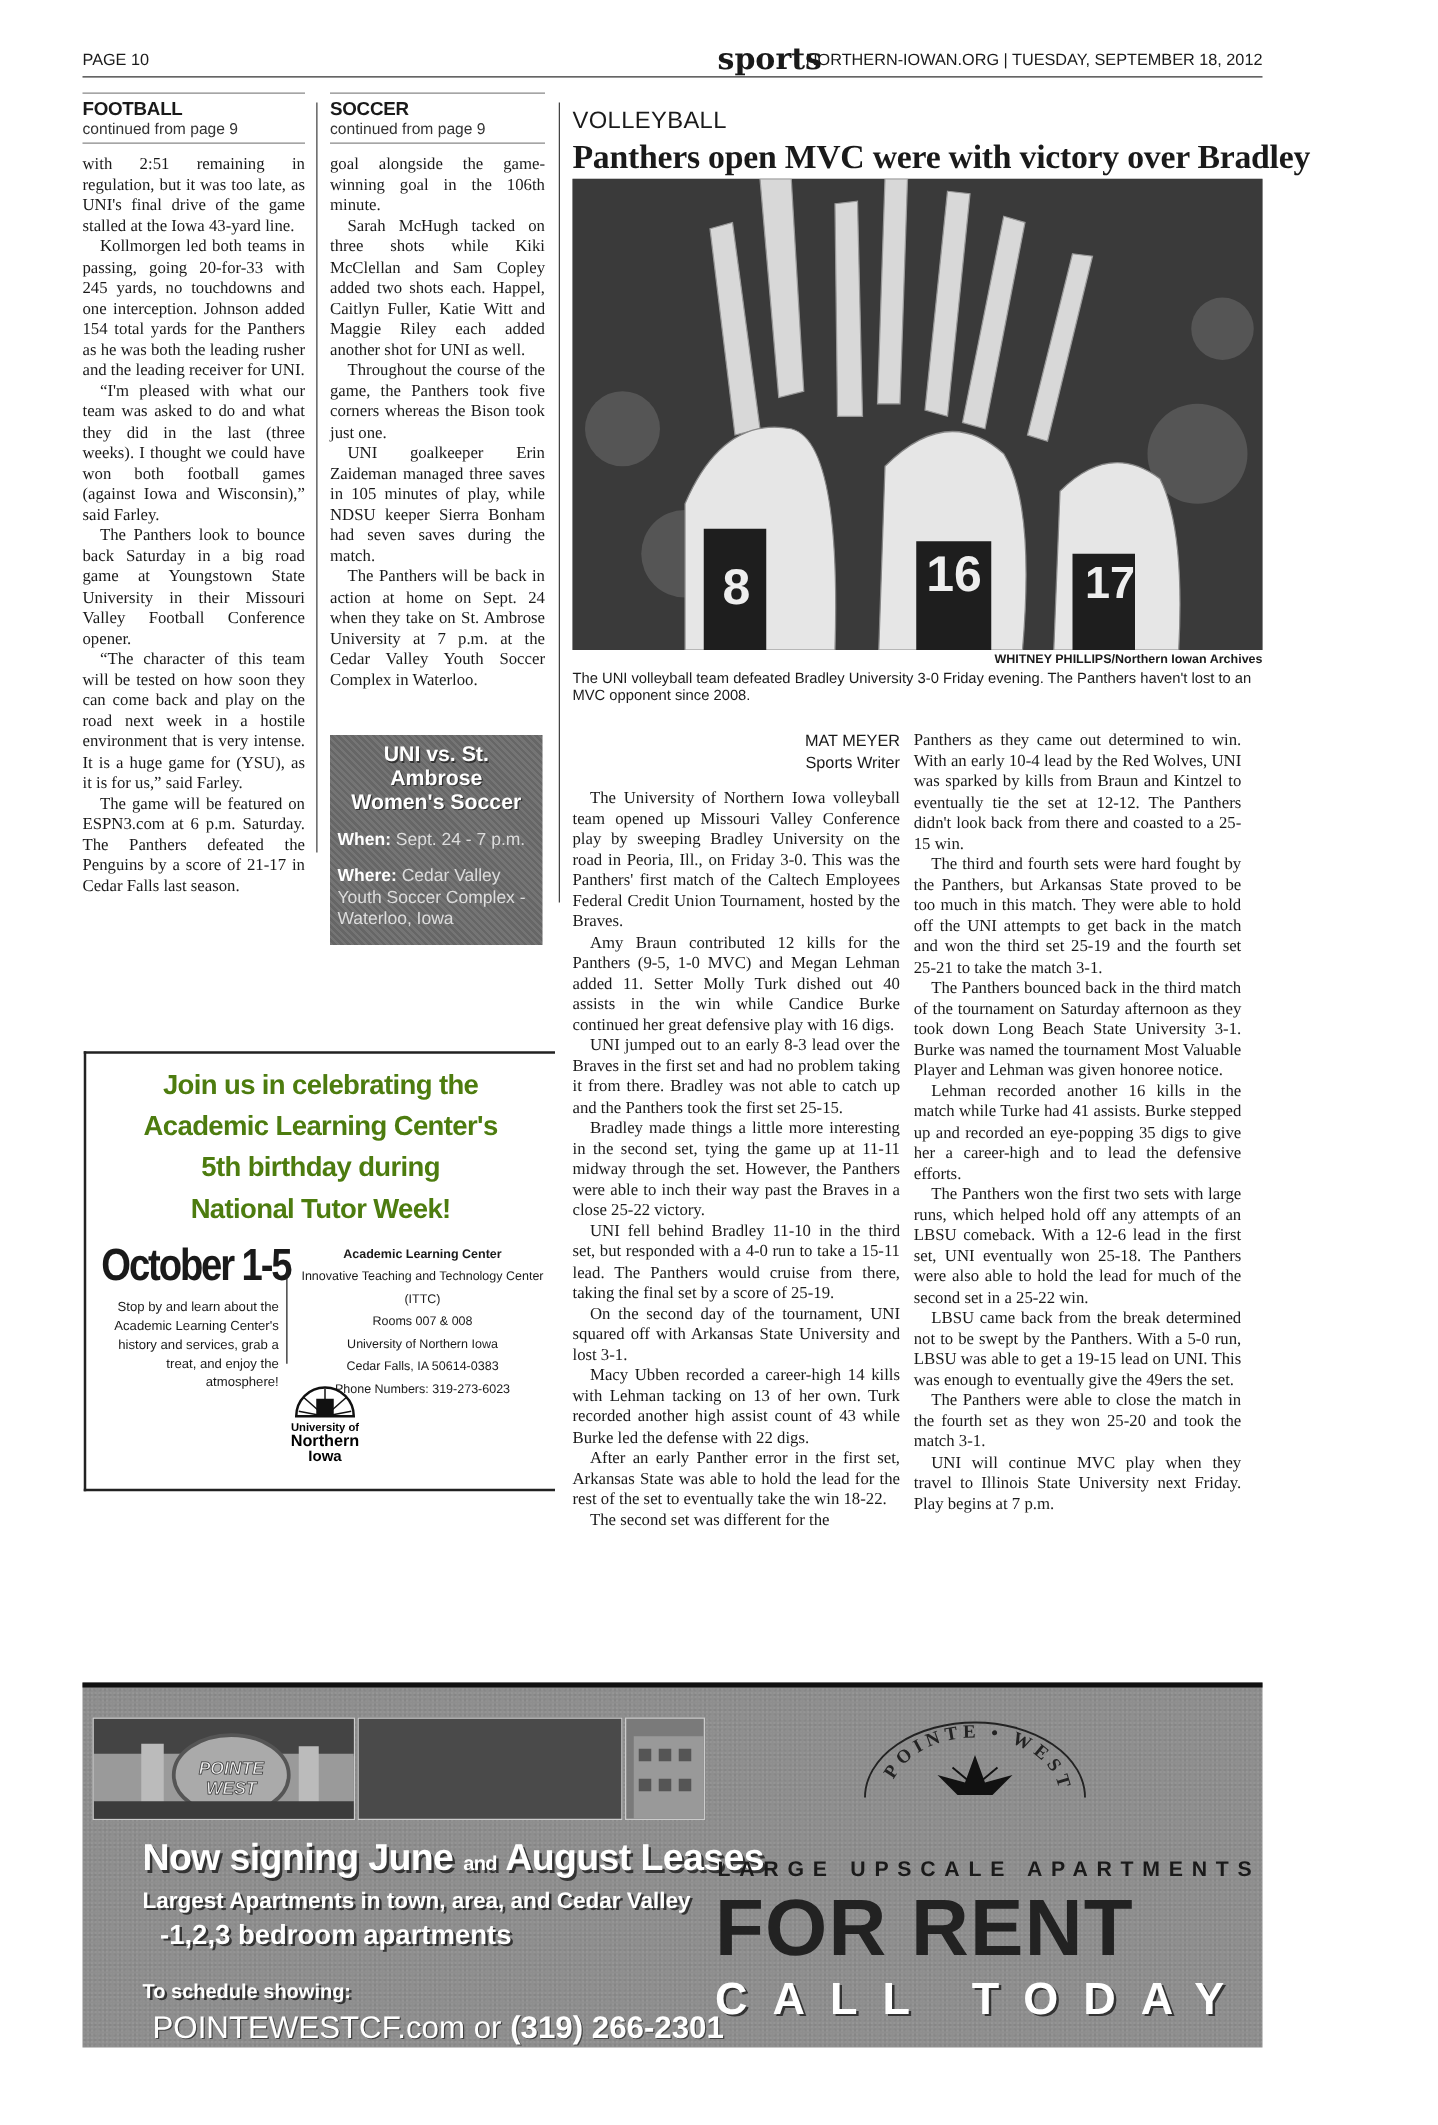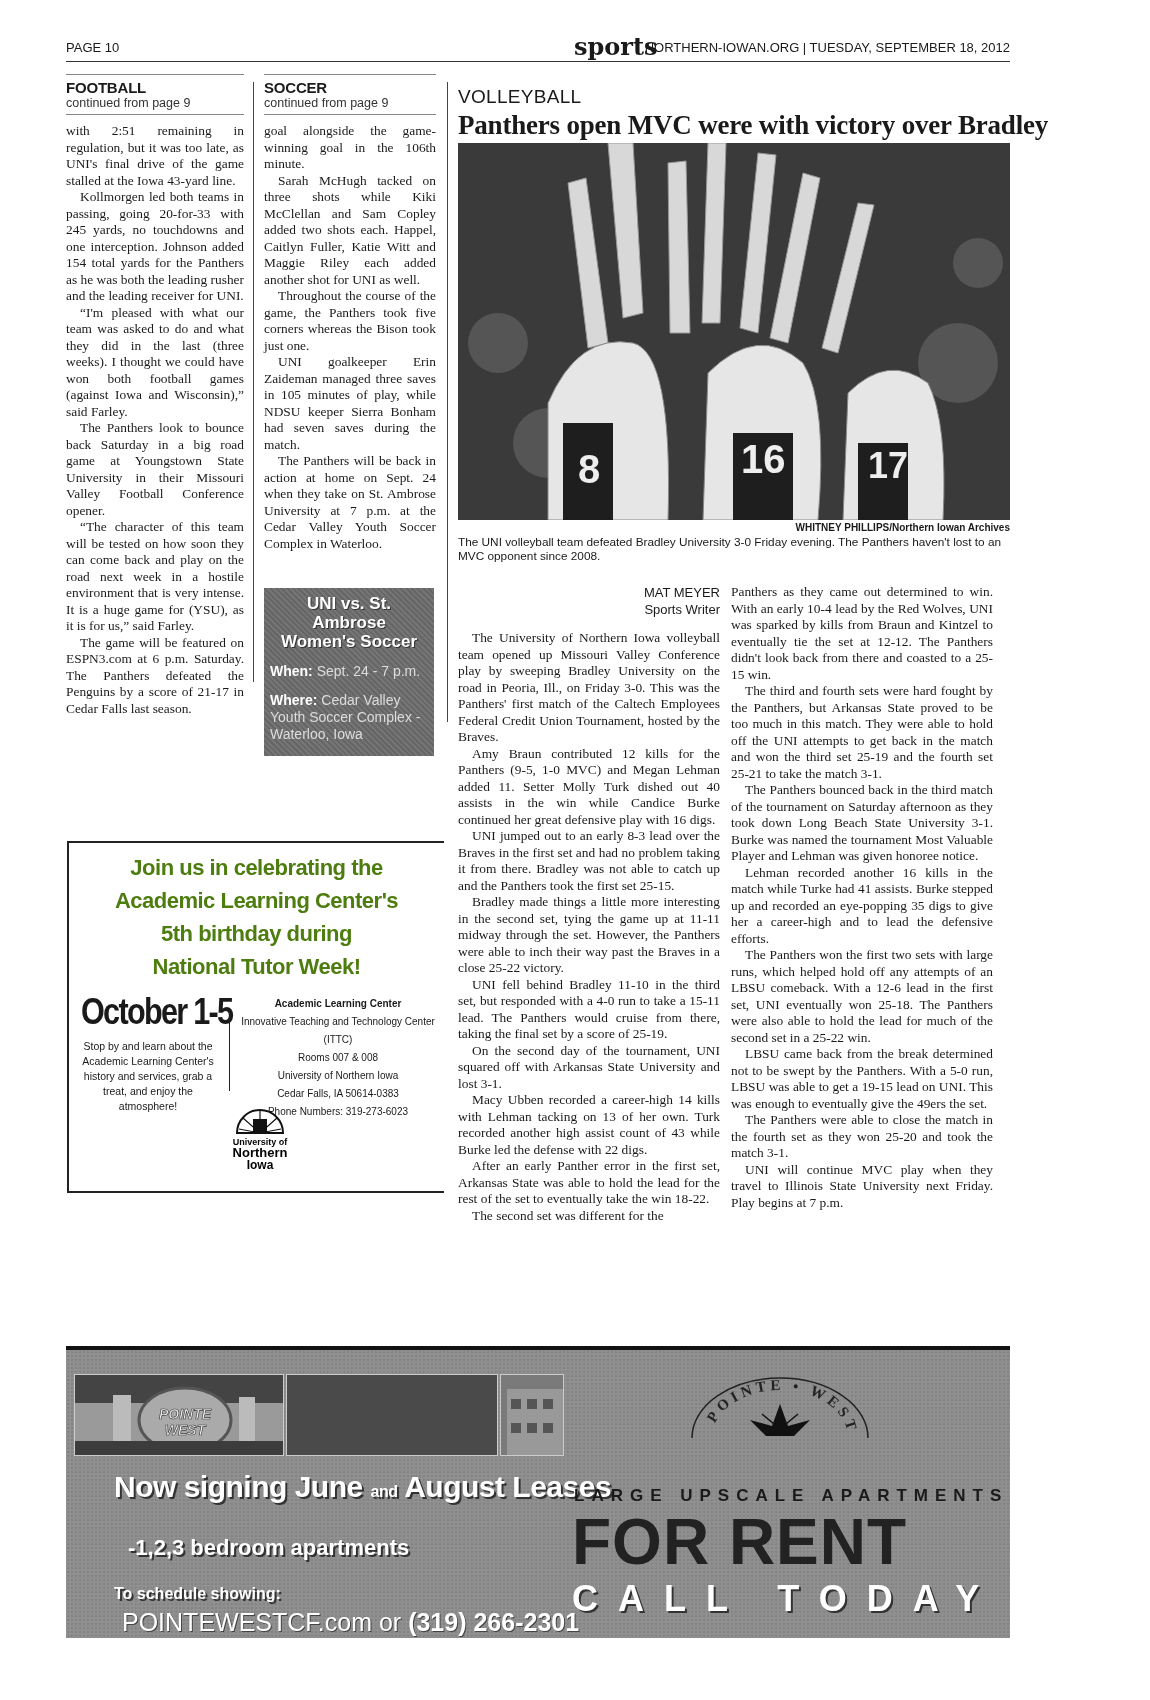--- a/index.html
+++ b/index.html
@@ -37,21 +37,21 @@
   .credit { position: absolute; right: 140px; top: 522px; font: bold 10px "Liberation Sans", sans-serif; }
   .caption { position: absolute; left: 458px; top: 536px; width: 552px; font: 11.8px "Liberation Sans", sans-serif; line-height: 13.5px; }
   .byline { position: absolute; left: 458px; top: 585px; width: 262px; text-align: right; font-family: "Liberation Sans", sans-serif; }
   .byline .name { font-weight: normal; font-size: 13px; }
   .byline .role { font-size: 13px; margin-top: 2px; }
 
   
   .alc-ad { position: absolute; left: 67px; top: 841px; width: 377px; height: 352px; border: 2px solid #222; border-right: none; padding-top: 8px; font-family: "Liberation Sans", sans-serif; }
   .alc-headline { text-align: center; font: bold 22px "Liberation Sans", sans-serif; line-height: 33px; letter-spacing: -0.5px; color: #4d7c0f; }
   .alc-date { position: absolute; left: 12px; top: 148px; font: bold 36px "Liberation Sans", sans-serif; letter-spacing: -2px; transform: scaleX(0.85); transform-origin: left; }
-  .alc-left-text { position: absolute; left: 4px; top: 196px; width: 150px; text-align: center; font-size: 10.5px; line-height: 15px; }
+  .alc-left-text { position: absolute; left: 4px; top: 196px; width: 150px; text-align: right; font-size: 10.5px; line-height: 15px; }
   .alc-divider { position: absolute; left: 160px; top: 168px; width: 1px; height: 80px; background: #222; }
   .alc-right { position: absolute; left: 164px; top: 152px; width: 210px; text-align: center; font-size: 10px; line-height: 18px; }
   .alc-right .alc-name { font-weight: bold; }
   .alc-logo { position: absolute; left: 160px; top: 258px; width: 62px; height: 72px; }
 
   
   .pw-ad { position: absolute; left: 66px; top: 1346px; width: 944px; height: 292px; background: #8e8e8e; border-top: 4px solid #111;
     background-image: radial-gradient(rgba(255,255,255,0.08) 1px, transparent 1px), radial-gradient(rgba(0,0,0,0.08) 1px, transparent 1px);
     background-size: 3px 3px, 4px 4px; overflow: hidden; }
   .pw-photos { position: absolute; left: 8px; top: 24px; width: 530px; height: 82px; display: flex; gap: 2px; }
@@ -251,20 +251,21 @@
             <rect x="26" y="48" width="10" height="10"></rect>
             <rect x="42" y="48" width="10" height="10"></rect>
           </g>
         </svg>
     </div>
   </div>
 
   <div class="pw-white pw-l1">
     <span>Now signing June </span><span class="and">and</span><span> August Leases</span>
   </div>
+  <div class="pw-white pw-l2">Largest Apartments in town, area, and Cedar Valley</div>
   <div class="pw-white pw-l3">-1,2,3 bedroom apartments</div>
   <div class="pw-white pw-l4">To schedule showing:</div>
   <div class="pw-white pw-l5">
     <span>POINTEWESTCF.com</span><span> or </span><span class="phone">(319) 266-2301</span>
   </div>
 
   <div class="pw-logo">
     <svg width="180" height="64" viewBox="0 0 180 64">
       <path d="M2 62 A88 60 0 0 1 178 62" fill="none" stroke="#222" stroke-width="1.5"></path>
       <defs>

